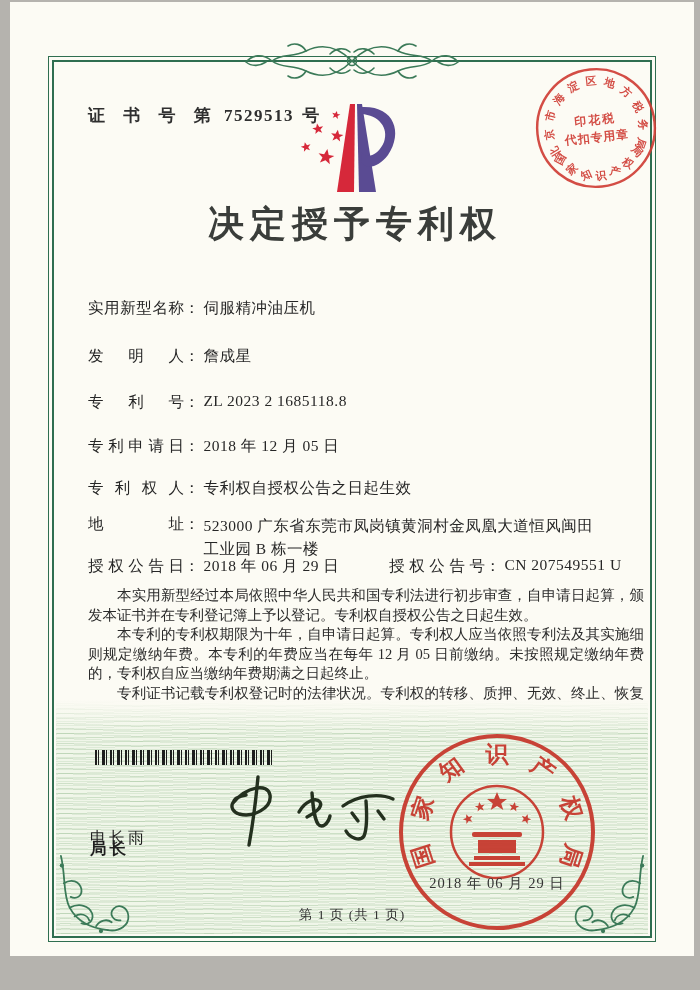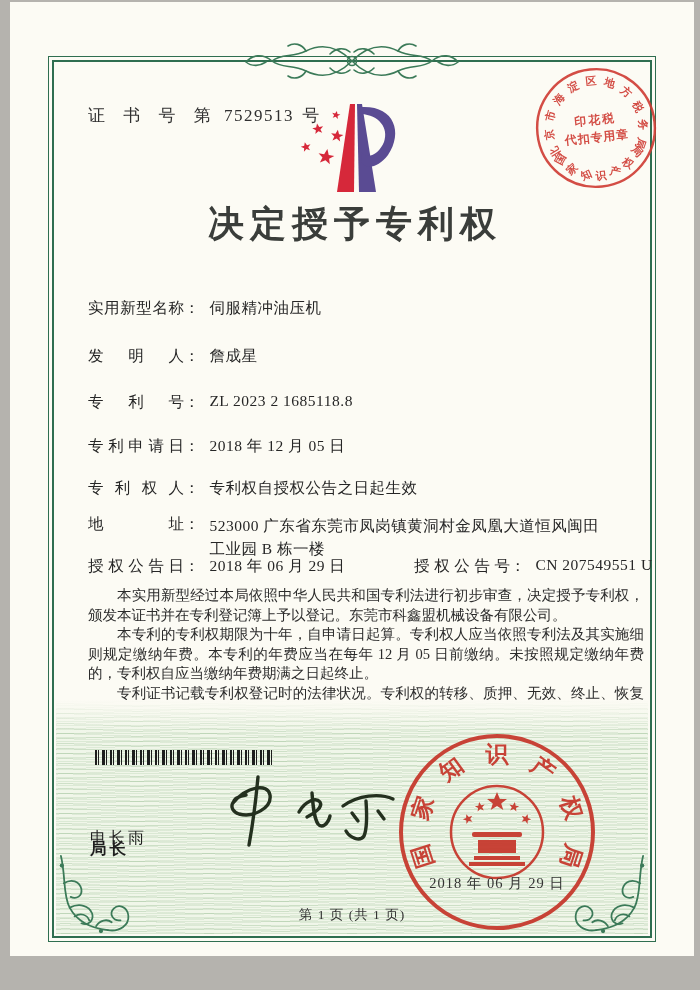--- a/index.html
+++ b/index.html
@@ -13,38 +13,38 @@
     background:#fcfbf4;
   }
   .frame{
     position:absolute;left:42px;top:58px;width:600px;height:878px;
     box-sizing:border-box;
     border:2.5px solid #2f6e50;
     outline:1px solid #2f6e50;outline-offset:3px;
   }
   .top-ornament{position:absolute;left:222px;top:36px;width:240px;height:46px;}
   .cert-number{
-    position:absolute;left:78px;top:102px;font-size:17px;color:#2f2f2f;
+    position:absolute;left:78px;top:102px;font-size:17px;color:#2f2f2f;font-weight:bold;
   }
   .cert-number .pfx{letter-spacing:7px;}
   .cert-number .num{letter-spacing:1.5px;margin-left:2px;}
   .cert-number .sfx{margin-left:4px;}
   .logo{position:absolute;left:278px;top:100px;width:130px;height:95px;}
   .doc-title{
     position:absolute;left:42px;top:198px;width:600px;text-align:center;
     font-size:36px;font-weight:bold;letter-spacing:6px;text-indent:6px;color:#3a3d3a;
   }
   .tax-stamp{position:absolute;left:522px;top:62px;width:128px;height:128px;transform:rotate(-6deg);opacity:.9;}
   .fields{position:absolute;left:78px;top:296px;width:556px;font-size:15.5px;color:#262626;}
   .f-row{position:absolute;left:0;width:556px;white-space:nowrap;}
   .f-label{display:inline-block;width:96px;text-align:justify;text-align-last:justify;vertical-align:top;}
   .f-colon{display:inline-block;vertical-align:top;}
-  .f-value{display:inline-block;margin-left:6px;vertical-align:top;letter-spacing:.5px;}
+  .f-value{display:inline-block;vertical-align:top;letter-spacing:.5px;}
   .f-value2line{white-space:normal;width:450px;line-height:23px;}
-  .f-pair2{position:absolute;left:326px;top:0;}
+  .f-pair2{position:absolute;left:301px;top:0;}
   .paragraphs{
     position:absolute;left:78px;top:584px;width:556px;
     font-size:14.5px;line-height:19.5px;color:#2b2b2b;text-align:justify;
   }
   .paragraphs p{margin:0;text-indent:2em;}
   .panel{
     position:absolute;left:46px;top:698px;width:592px;height:234px;
     background:
       linear-gradient(180deg, rgba(252,251,244,1) 0%, rgba(252,251,244,0) 14%),
       repeating-linear-gradient(2deg,  rgba(125,170,120,.16) 0 1px, rgba(0,0,0,0) 1px 5px),
@@ -178,21 +178,21 @@
       <span class="f-label">授权公告日</span><span class="f-colon">：</span>
       <span class="f-value">2018 年 06 月 29 日</span>
       <span class="f-pair2">
         <span class="f-label">授权公告号</span><span class="f-colon">：</span>
         <span class="f-value">CN 207549551 U</span>
       </span>
     </div>
   </div>
 
   <div class="paragraphs">
-    <p>本实用新型经过本局依照中华人民共和国专利法进行初步审查，决定授予专利权，颁发本证书并在专利登记簿上予以登记。东莞市科鑫盟机械设备有限公司。</p>
+    <p>本实用新型经过本局依照中华人民共和国专利法进行初步审查，自申请日起算，颁发本证书并在专利登记簿上予以登记。专利权自授权公告之日起生效。</p>
     <p>本专利的专利权期限为十年，自申请日起算。专利权人应当依照专利法及其实施细则规定缴纳年费。本专利的年费应当在每年 12 月 05 日前缴纳。未按照规定缴纳年费的，专利权自应当缴纳年费期满之日起终止。</p>
     <p>专利证书记载专利权登记时的法律状况。专利权的转移、质押、无效、终止、恢复和专利权人的姓名或名称、国籍、地址变更等事项记载在专利登记簿上。</p>
   </div>
 
   <div class="panel"></div>
 
   <svg class="corner-ornament corner-bl" viewBox="0 0 90 90">
     <g fill="none" stroke="#3b7a58" stroke-width="1.8" stroke-linecap="round">
       <path d="M6,8 C11,28 8,48 15,61 C22,74 36,82 54,84"></path>
       <path d="M54,84 C66,86 76,79 75,69 C74,60 65,57 60,62 C55,67 59,75 67,74"></path>

